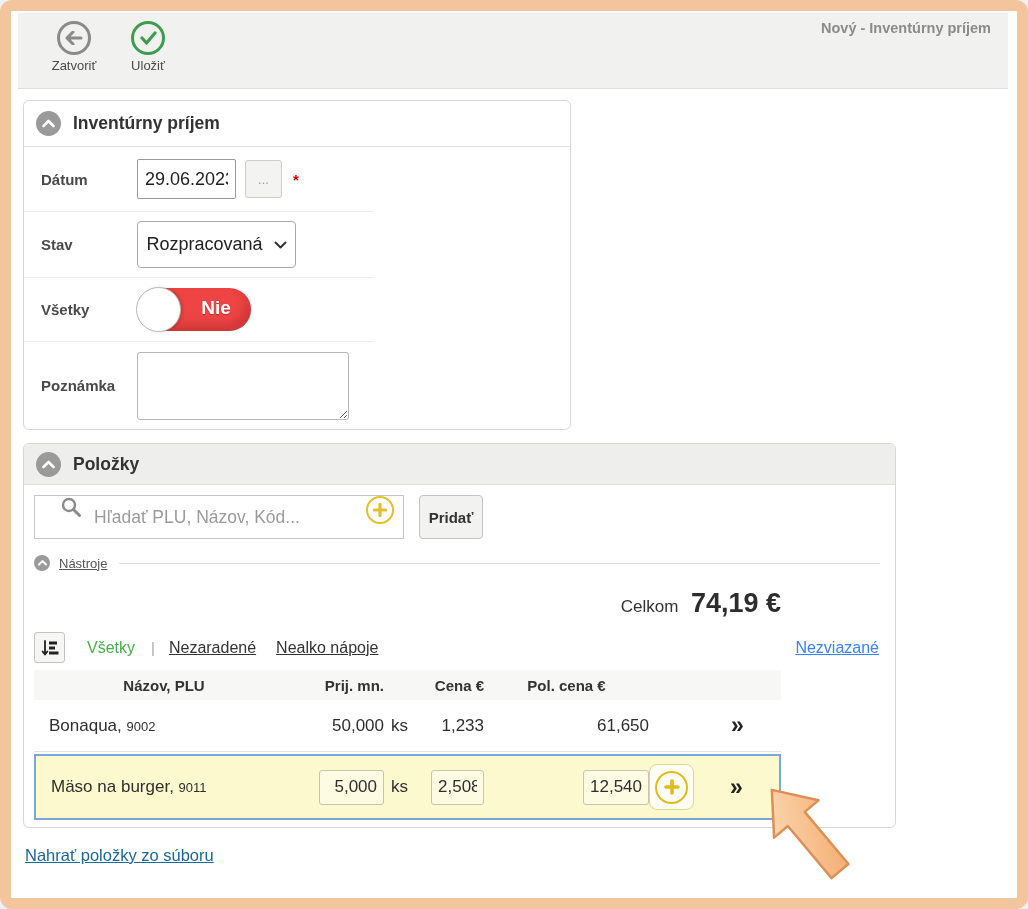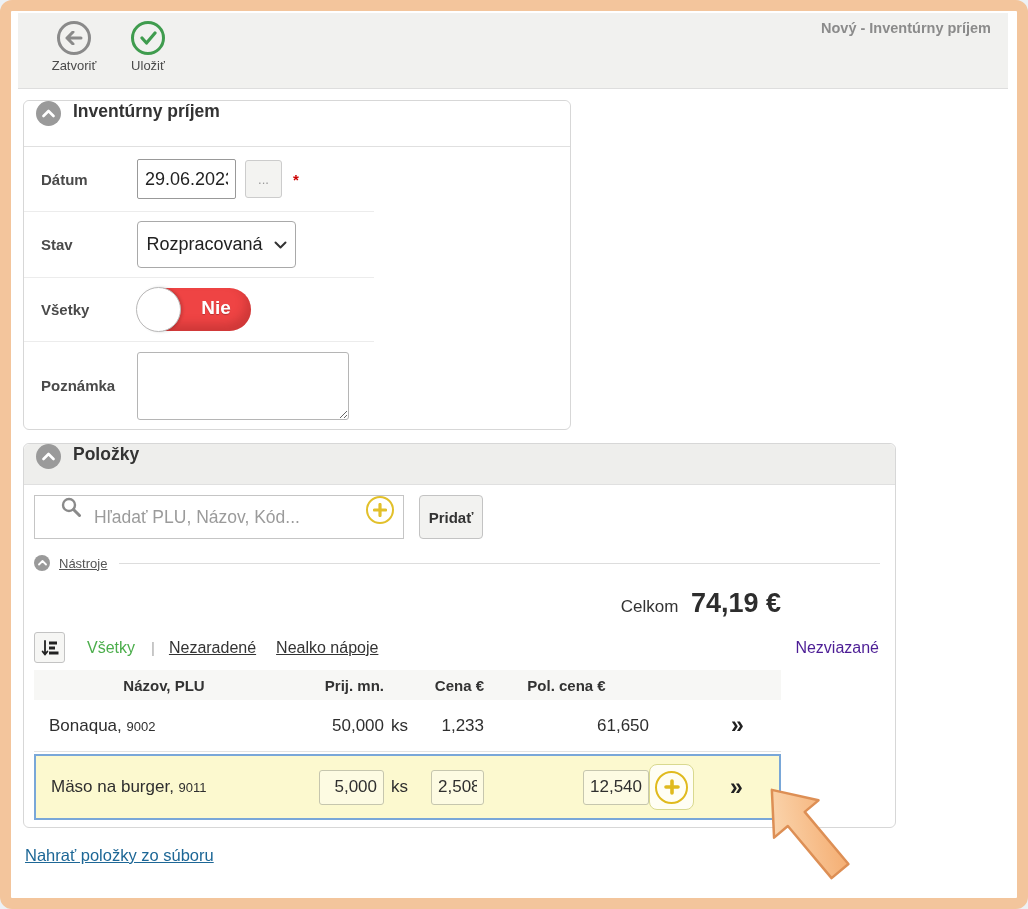--- a/index.html
+++ b/index.html
@@ -17,21 +17,21 @@
   .tb-btn .ic{width:34px;height:34px;border-radius:50%;margin:0 auto;display:flex;align-items:center;justify-content:center;box-sizing:border-box;}
   .ic-close{border:3px solid #8a8a8a;}
   .ic-save{border:3px solid #3f9c4e;}
   .tb-btn .lbl{font-size:13px;color:#4a4a4a;margin-top:3px;}
   .tb-title{position:absolute;right:17px;top:7px;font-size:14.5px;font-weight:bold;color:#8b8b8b;}
 
   
   .panel{position:absolute;background:#fff;border:1px solid #d7d7d7;border-radius:6px;box-sizing:border-box;z-index:1;}
   .panel1{left:23px;top:100px;width:548px;}
   .panel2{left:23px;top:443px;width:873px;height:385px;}
-  .p-header{display:flex;align-items:flex-start;gap:12px;padding-left:12px;border-bottom:1px solid #e0e0e0;}
+  .p-header{display:flex;align-items:center;gap:12px;padding-left:12px;border-bottom:1px solid #e0e0e0;}
   .panel1 .p-header{height:45px;background:#fff;border-radius:6px 6px 0 0;}
   .panel2 .p-header{height:40px;background:#eeeeec;border-radius:6px 6px 0 0;}
   .p-title{font-size:17.5px;font-weight:bold;color:#333;}
   .circ{border-radius:50%;background:#9a9a9a;display:flex;align-items:center;justify-content:center;flex:0 0 auto;cursor:pointer;}
   .circ.big{width:25px;height:25px;}
   .circ.small{width:16px;height:16px;}
 
   
   .frow{display:flex;align-items:center;width:350px;border-bottom:1px solid #ececec;padding-left:17px;box-sizing:border-box;}
   .frow.last{border-bottom:none;}
@@ -62,21 +62,21 @@
   .total-row{text-align:right;padding-right:114px;margin-top:16px;height:32px;line-height:32px;}
   .total-label{font-size:17px;color:#333;}
   .total-value{font-size:27px;font-weight:bold;color:#2d2d2d;margin-left:8px;}
   .filter-row{display:flex;align-items:center;margin:13px 16px 0 10px;}
   .sort-btn{width:31px;height:31px;background:#f6f6f4;border:1px solid #c3c3c3;border-radius:3px;display:flex;align-items:center;justify-content:center;cursor:pointer;box-sizing:border-box;}
   .f-all{color:#4cae4c;font-size:16px;margin-left:22px;cursor:pointer;}
   .f-div{color:#aaa;font-size:15px;margin:0 14px 0 16px;}
   .f-link{color:#333;font-size:16px;text-decoration:underline;cursor:pointer;}
   .f-link + .f-link{margin-left:20px;}
   .f-spacer{flex:1;}
-  .f-unlinked{color:#4c1d95;font-size:16px;cursor:pointer;}
+  .f-unlinked{color:#3b82f6;font-size:16px;text-decoration:underline;cursor:pointer;}
 
   
   .tbl{margin:7px 0 0 10px;width:747px;}
   .tgrid{display:grid;grid-template-columns:260px 90px 45px 55px 165px 45px 1fr;align-items:center;}
   .thead{background:#f7f7f5;height:30px;font-size:15px;font-weight:bold;color:#333;}
   .th-name{text-align:center;}
   .th-qty,.th-price{text-align:right;}
   .th-item{text-align:center;}
   .trow{height:51px;border-bottom:1px solid #e3e3e3;font-size:17px;color:#2f2f2f;}
   .cell-name{padding-left:15px;}

